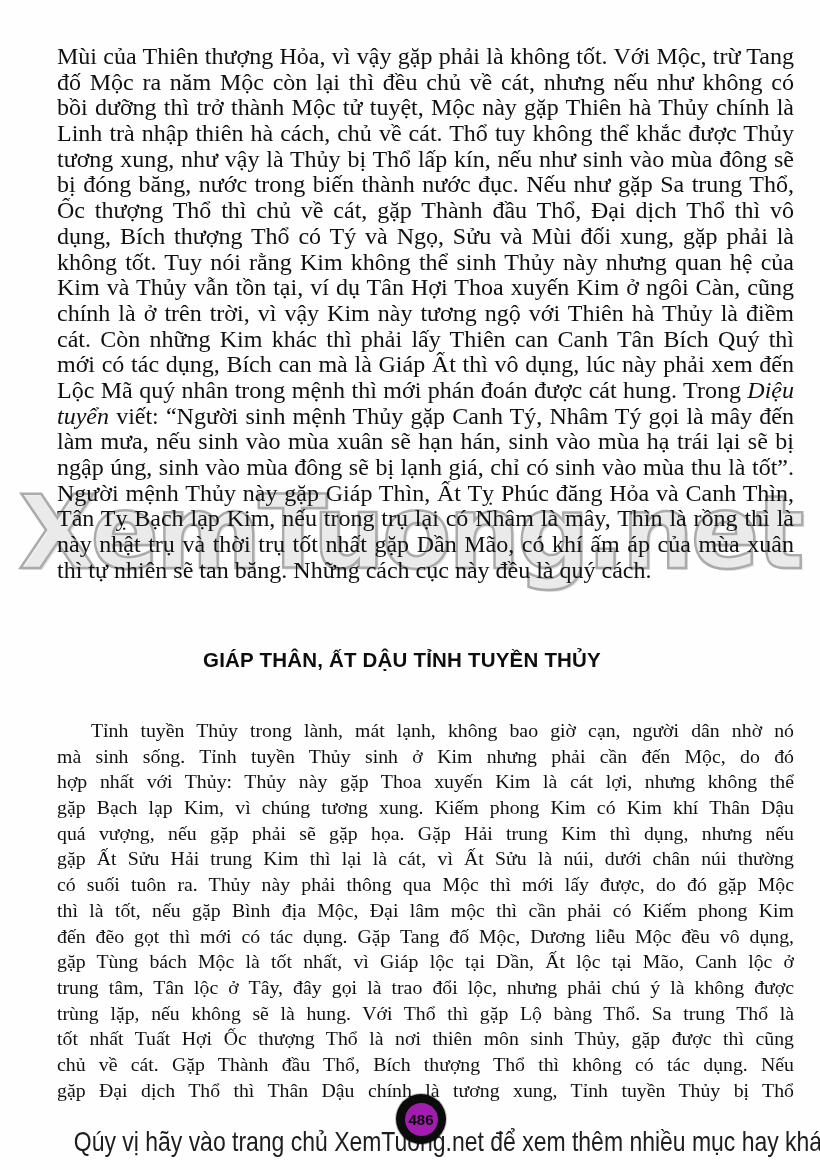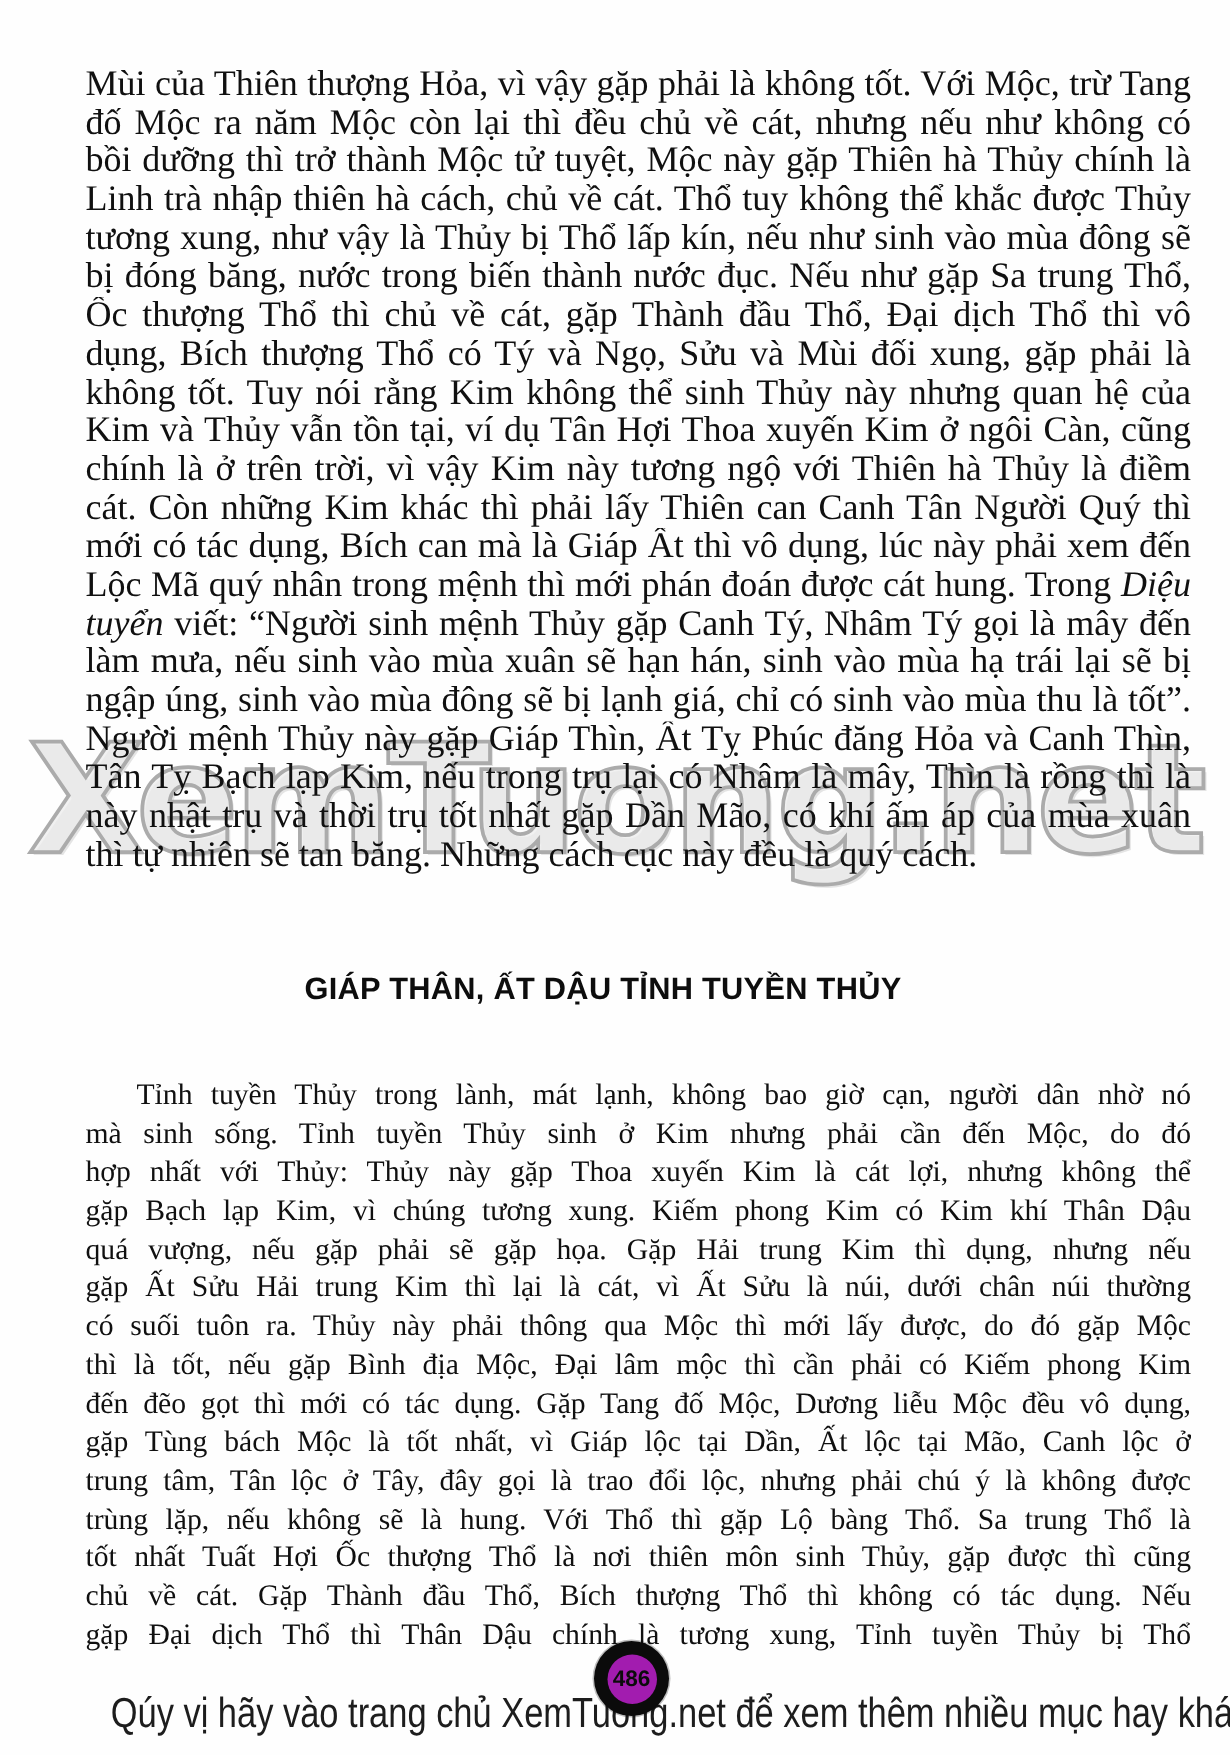--- a/index.html
+++ b/index.html
@@ -111,21 +111,21 @@
       <div class="line">đố Mộc ra năm Mộc còn lại thì đều chủ về cát, nhưng nếu như không có Thổ</div>
       <div class="line">bồi dưỡng thì trở thành Mộc tử tuyệt, Mộc này gặp Thiên hà Thủy chính là</div>
       <div class="line">Linh trà nhập thiên hà cách, chủ về cát. Thổ tuy không thể khắc được Thủy</div>
       <div class="line">tương xung, như vậy là Thủy bị Thổ lấp kín, nếu như sinh vào mùa đông sẽ</div>
       <div class="line">bị đóng băng, nước trong biến thành nước đục. Nếu như gặp Sa trung Thổ,</div>
       <div class="line">Ốc thượng Thổ thì chủ về cát, gặp Thành đầu Thổ, Đại dịch Thổ thì vô</div>
       <div class="line">dụng, Bích thượng Thổ có Tý và Ngọ, Sửu và Mùi đối xung, gặp phải là</div>
       <div class="line">không tốt. Tuy nói rằng Kim không thể sinh Thủy này nhưng quan hệ của</div>
       <div class="line">Kim và Thủy vẫn tồn tại, ví dụ Tân Hợi Thoa xuyến Kim ở ngôi Càn, cũng</div>
       <div class="line">chính là ở trên trời, vì vậy Kim này tương ngộ với Thiên hà Thủy là điềm</div>
-      <div class="line">cát. Còn những Kim khác thì phải lấy Thiên can Canh Tân Người Quý thì</div>
+      <div class="line">cát. Còn những Kim khác thì phải lấy Thiên can Canh Tân Bích Quý thì</div>
       <div class="line">mới có tác dụng, Bích can mà là Giáp Ất thì vô dụng, lúc này phải xem đến</div>
       <div class="line">Lộc Mã quý nhân trong mệnh thì mới phán đoán được cát hung. Trong <i>Diệu</i></div>
       <div class="line"><i>tuyển</i> viết: “Người sinh mệnh Thủy gặp Canh Tý, Nhâm Tý gọi là mây đến</div>
       <div class="line">làm mưa, nếu sinh vào mùa xuân sẽ hạn hán, sinh vào mùa hạ trái lại sẽ bị</div>
       <div class="line">ngập úng, sinh vào mùa đông sẽ bị lạnh giá, chỉ có sinh vào mùa thu là tốt”.</div>
       <div class="line">Người mệnh Thủy này gặp Giáp Thìn, Ất Tỵ Phúc đăng Hỏa và Canh Thìn,</div>
       <div class="line">Tân Tỵ Bạch lạp Kim, nếu trong trụ lại có Nhâm là mây, Thìn là rồng thì là</div>
       <div class="line">này nhật trụ và thời trụ tốt nhất gặp Dần Mão, có khí ấm áp của mùa xuân</div>
       <div class="line">thì tự nhiên sẽ tan băng. Những cách cục này đều là quý cách.</div>
     </div>

